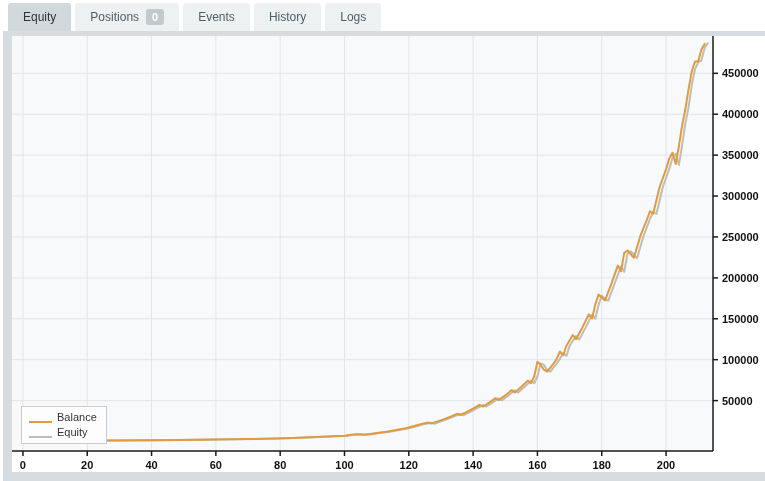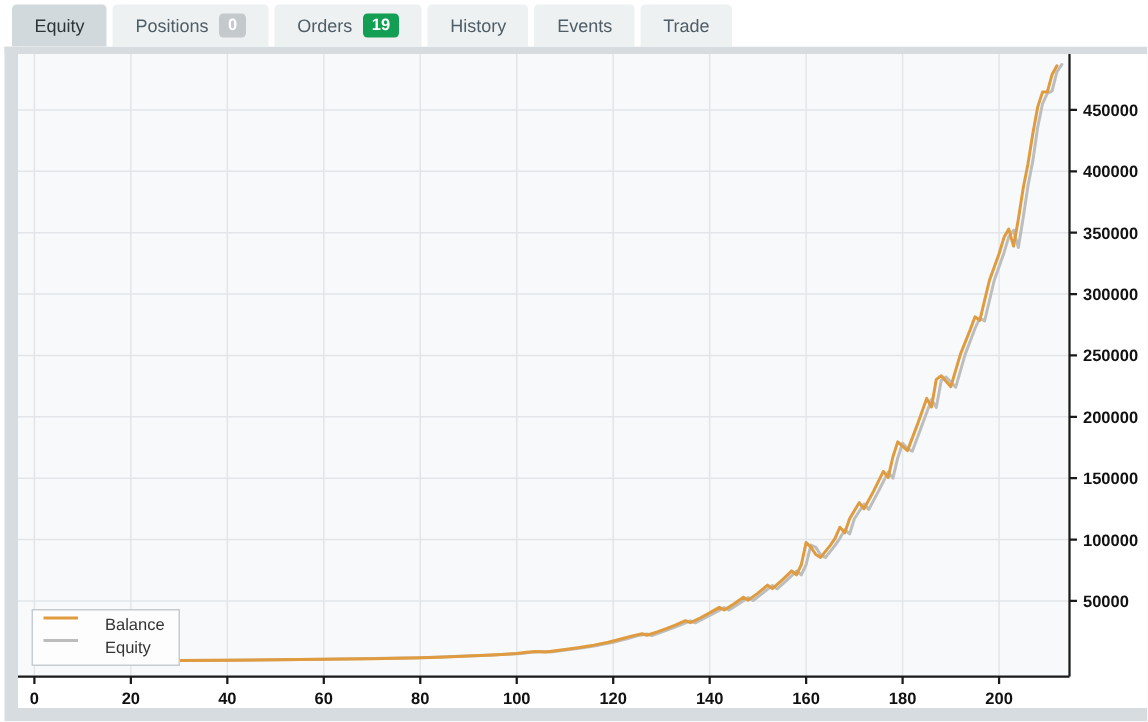--- a/index.html
+++ b/index.html
@@ -23,46 +23,42 @@
   }
   .badge-gray{background:#c4c9cc}
   .badge-green{background:#129e53}
   .chart-area{position:absolute;top:31px;left:0;width:765px;height:450px}
   #chart-svg{position:absolute;top:0;left:0}
   .legend{
     position:absolute;left:21px;top:375px;background:#fdfdfe;
     border:1px solid #c7ccd0;padding:4px 9px 5px 7px;
     display:flex;flex-direction:column;gap:3px;z-index:2;
   }
-  .legend-row{display:flex;align-items:flex-start;gap:18px;font-size:11px;color:#333333}
+  .legend-row{display:flex;align-items:flex-end;gap:5px;font-size:11px;color:#333333}
   .swatch{display:inline-block;width:23px;height:2px;background:#999}
 </style>
 </head>
 <body>
 
 <div class="tabbar">
   <div class="tab active">
     <span>Equity</span>
   </div>
   <div class="tab">
     <span>Positions</span>
     <span class="badge badge-gray">0</span>
   </div>
   <div class="tab">
-    <span>Orders</span>
-    <span class="badge badge-green">19</span>
+    <span>Events</span>
   </div>
   <div class="tab">
     <span>History</span>
   </div>
   <div class="tab">
-    <span>Events</span>
-  </div>
-  <div class="tab">
-    <span>Trade</span>
+    <span>Logs</span>
   </div>
 </div>
 
 <div class="chart-area">
   <svg id="chart-svg" width="765" height="450" viewBox="0 0 765 450" xmlns="http://www.w3.org/2000/svg">
       <rect x="3" y="0" width="762" height="5" fill="#d6dcdf"></rect>
       <rect x="3" y="0" width="9" height="441" fill="#d6dcdf"></rect>
       <rect x="3" y="441" width="762" height="9" fill="#d6dcdf"></rect>
       <rect x="12" y="5" width="701" height="415" fill="#f8f9fa"></rect>
       <line x1="22.93302752293578" y1="5" x2="22.93302752293578" y2="420" stroke="#e3e6e9" stroke-width="1"></line>

